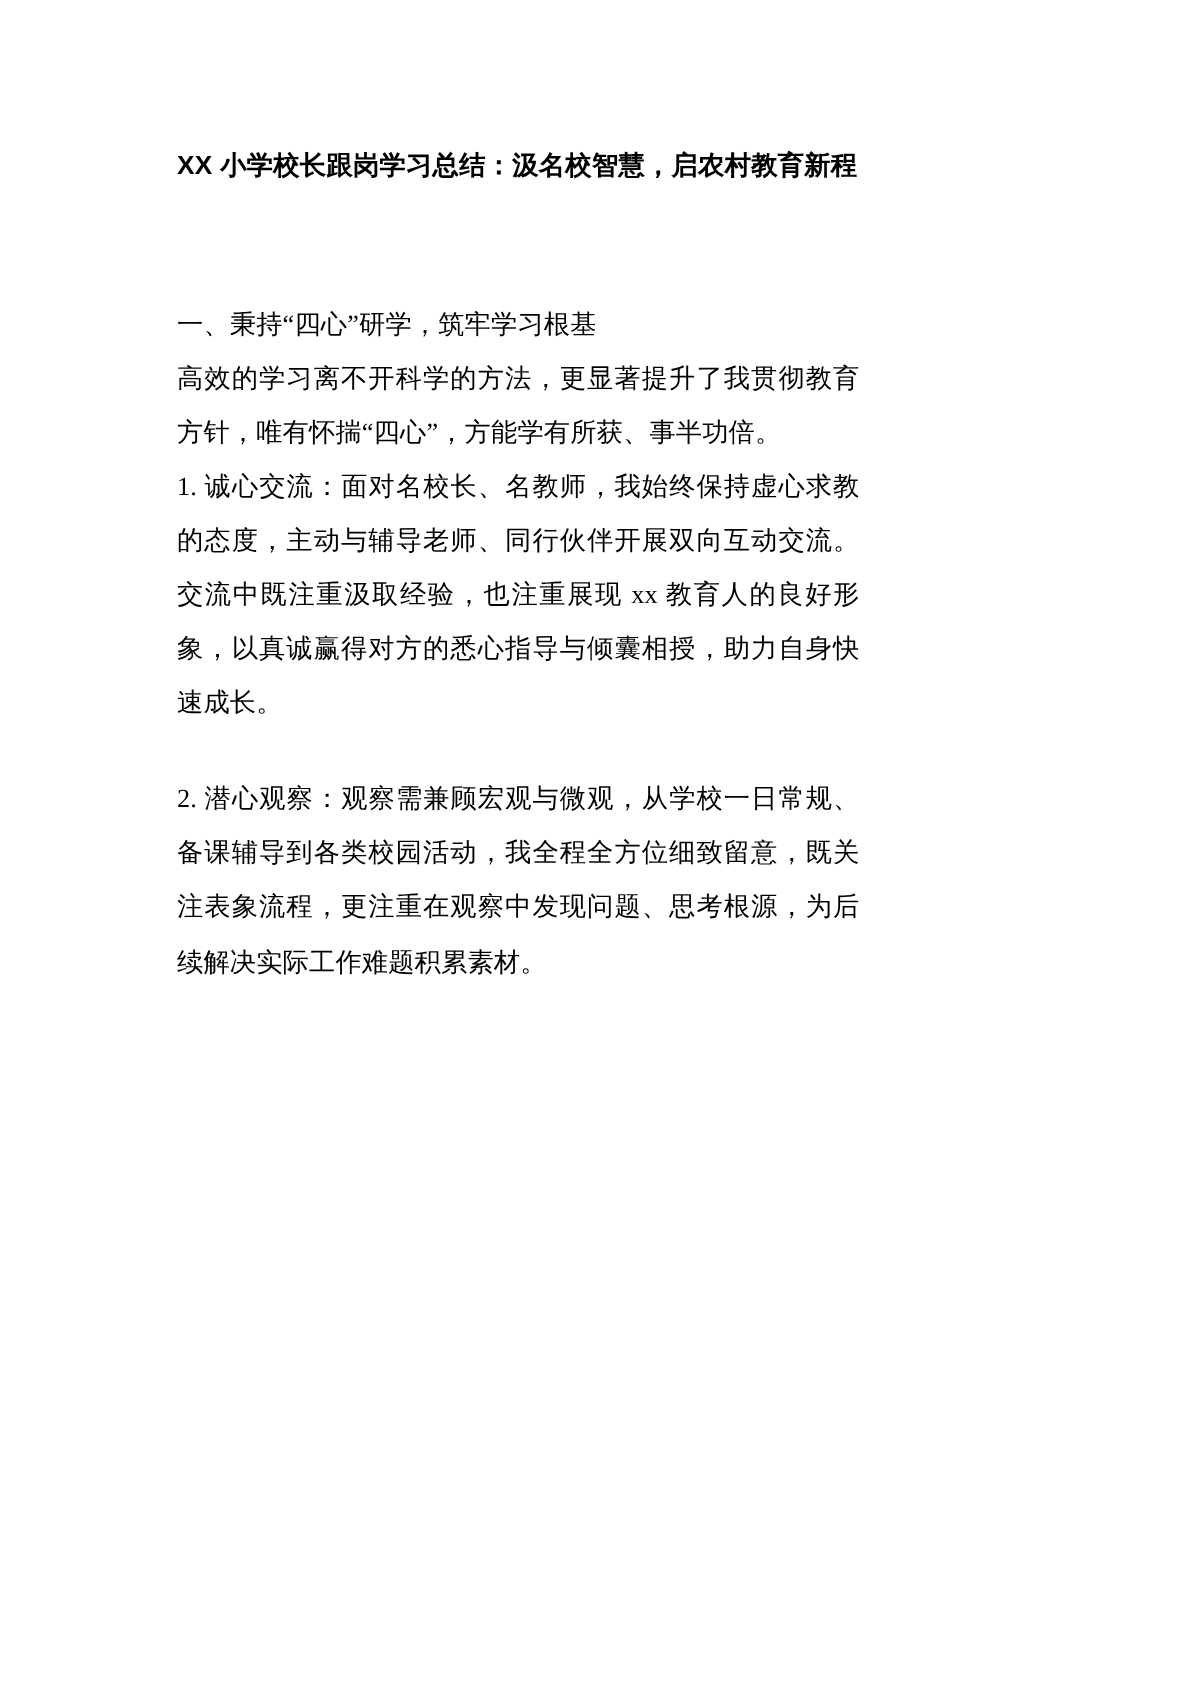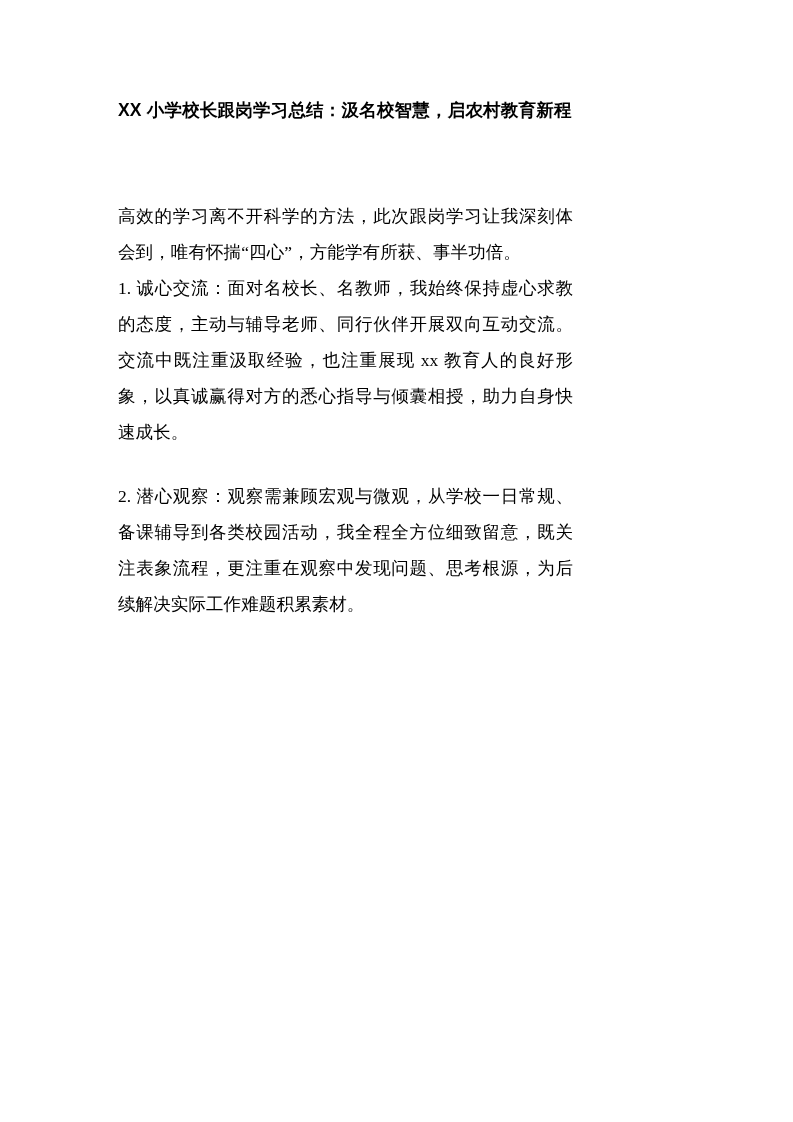--- a/index.html
+++ b/index.html
@@ -51,22 +51,23 @@
 
 <div class="page">
 
   <h1 class="doc-title">XX 小学校长跟岗学习总结：汲名校智慧，启农村教育新程</h1>
 
   <div class="spacer-lg"></div>
 
 
   <div class="spacer-md"></div>
 
+  <p class="para section-heading">一、秉持“四心”研学，筑牢学习根基</p>
 
-  <p class="para">高效的学习离不开科学的方法，此次跟岗学习让我深刻体会到，唯有怀揣“四心”，方能学有所获、事半功倍。</p>
+  <p class="para">高效的学习离不开科学的方法，更显著提升了我贯彻教育方针，唯有怀揣“四心”，方能学有所获、事半功倍。</p>
 
   <p class="para">1. 诚心交流：面对名校长、名教师，我始终保持虚心求教的态度，主动与辅导老师、同行伙伴开展双向互动交流。交流中既注重汲取经验，也注重展现 xx 教育人的良好形象，以真诚赢得对方的悉心指导与倾囊相授，助力自身快速成长。</p>
 
   <div class="spacer-md"></div>
 
   <p class="para">2. 潜心观察：观察需兼顾宏观与微观，从学校一日常规、备课辅导到各类校园活动，我全程全方位细致留意，既关注表象流程，更注重在观察中发现问题、思考根源，为后续解决实际工作难题积累素材。</p>
 
 </div>
 
 </body></html>

